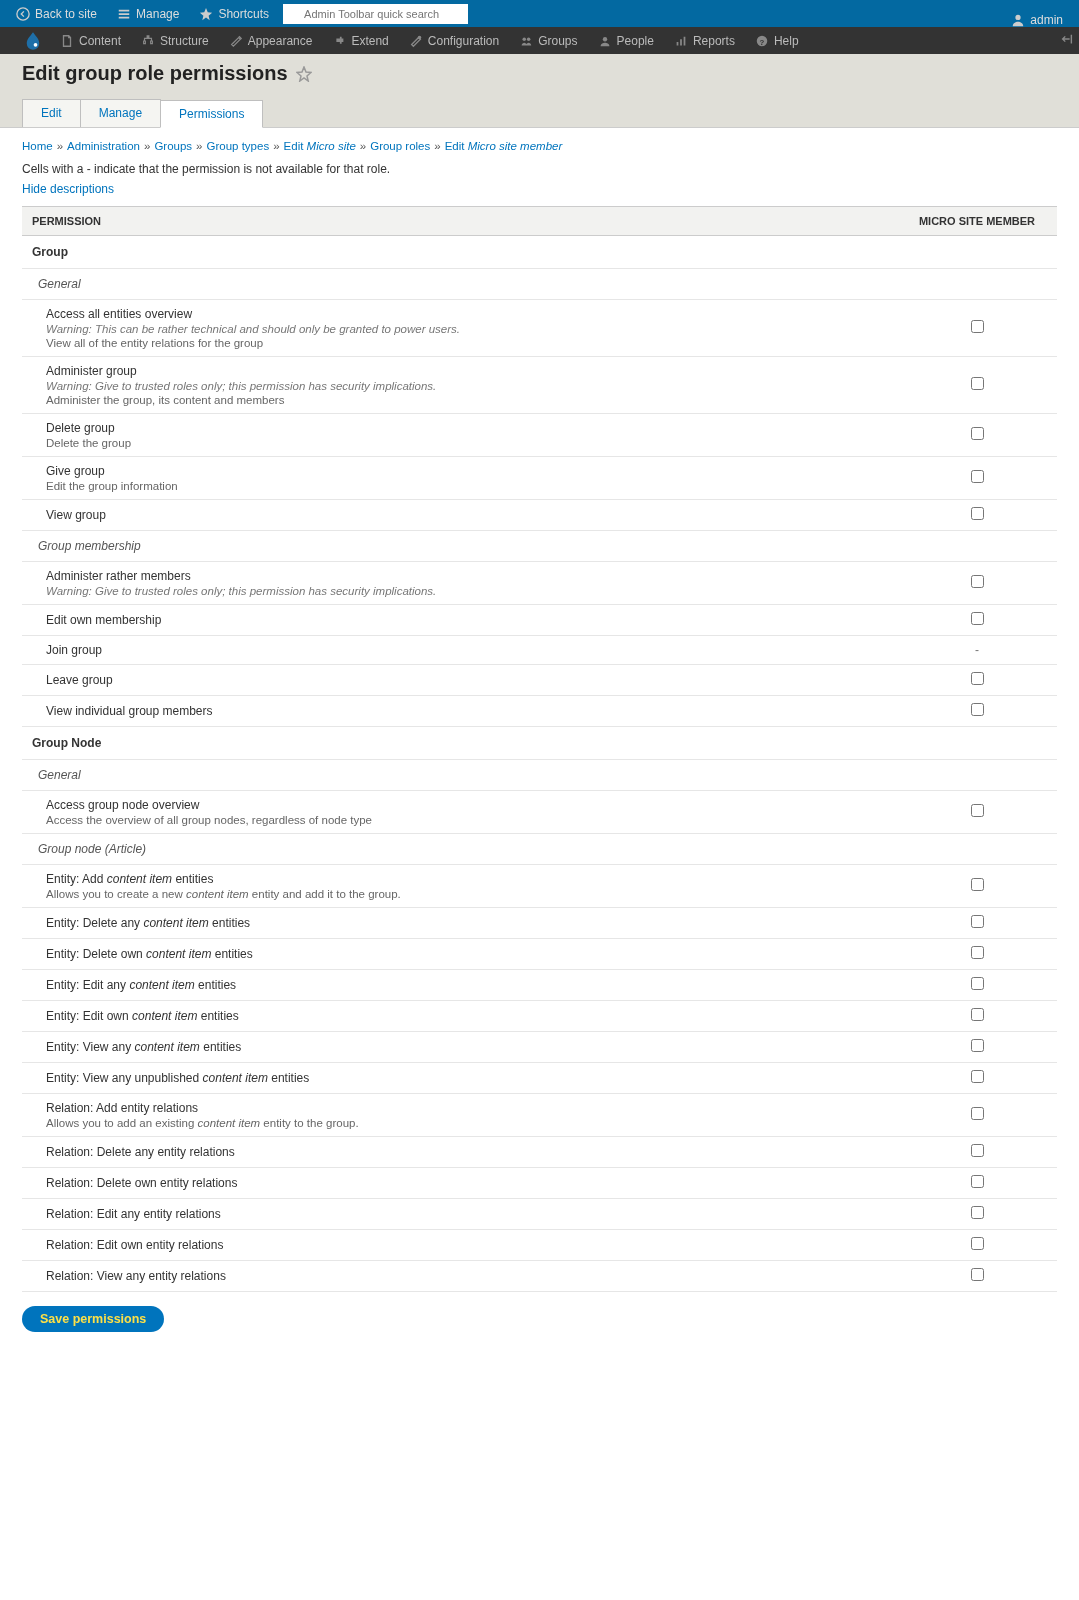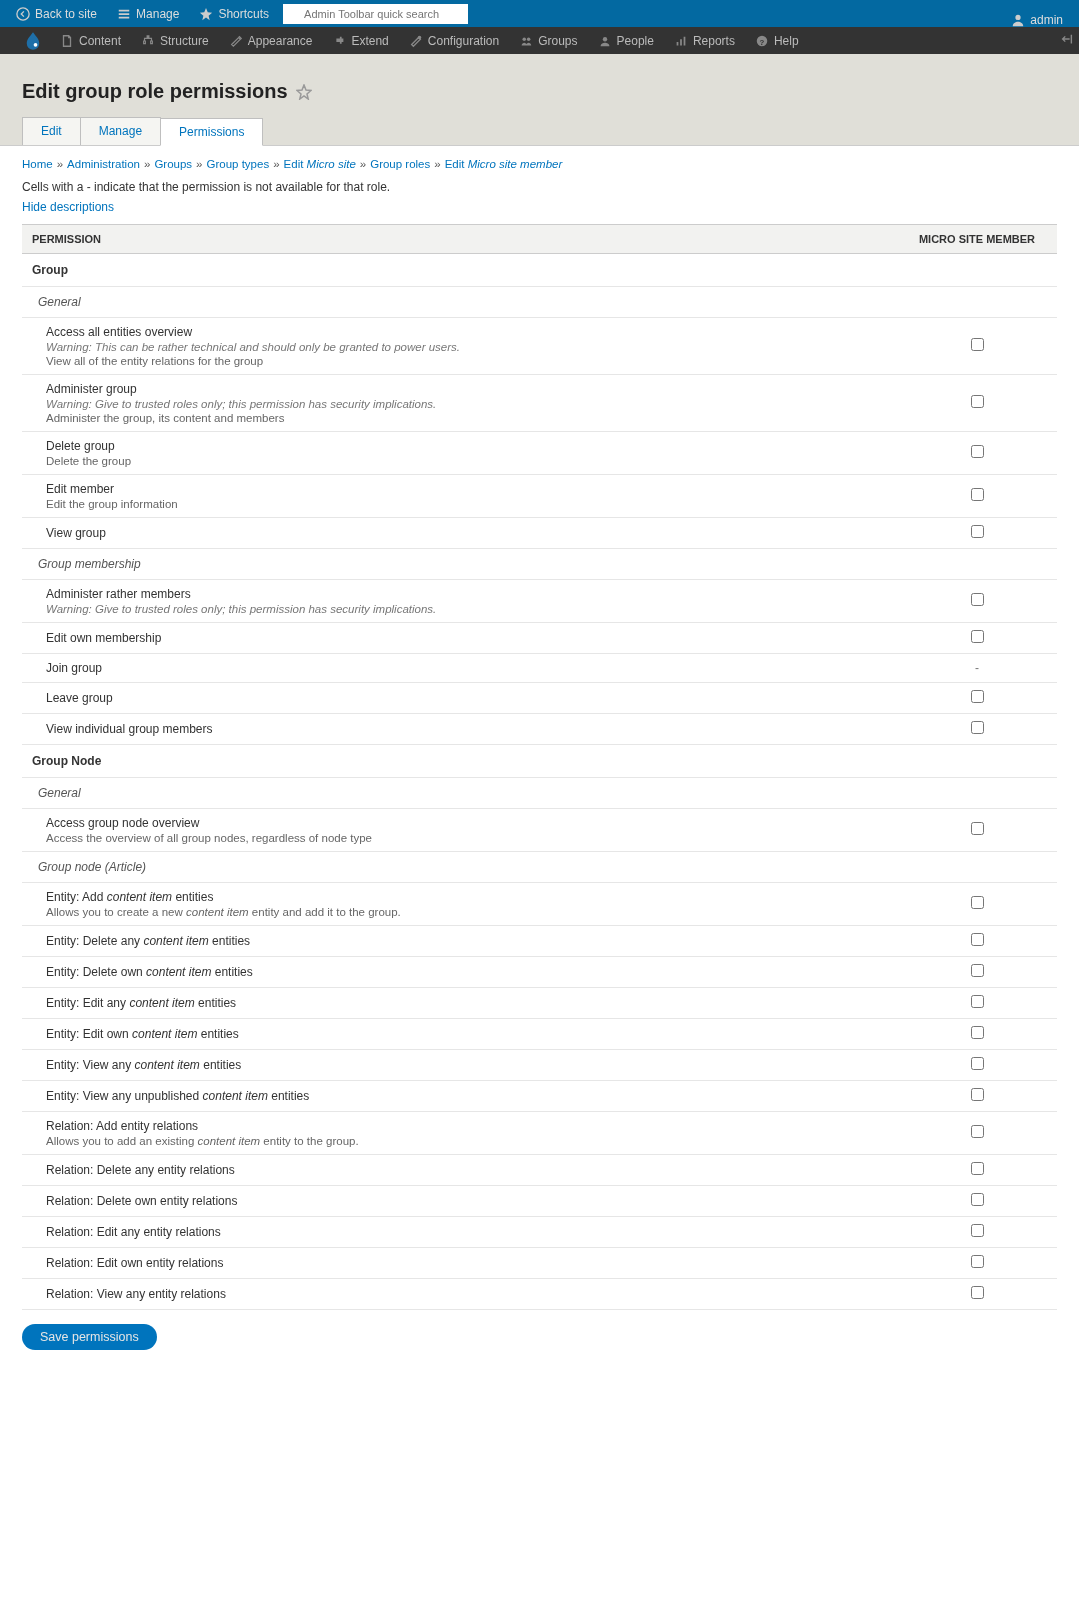--- a/index.html
+++ b/index.html
@@ -15,21 +15,21 @@
 
   
   .toolbar-admin { background: #333; color: #bbb; display: flex; align-items: center; height: 27px; padding-left: 16px; }
   .toolbar-admin .druplicon { width: 34px; height: 27px; display: flex; align-items: center; justify-content:center; background: #333; }
   .toolbar-admin .aitem { display: flex; align-items: center; gap: 5px; padding: 0 10px; height: 100%; font-size: 12px; cursor:pointer; color:#bbb; }
   .toolbar-admin .aitem svg { width:14px; height:14px; fill:#888; }
   .toolbar-admin .spacer { flex:1; }
   .toolbar-admin .collapse { width:24px; text-align:center; color:#888; }
 
   
-  .region-header { background: #e0dfd8; padding: 26px 22px 0 22px; border-bottom: 1px solid #ccc; }
+  .region-header { background: #e0dfd8; padding: 8px 22px 0 22px; border-bottom: 1px solid #ccc; }
   h1.page-title { font-size: 20px; font-weight: bold; color:#222; display:flex; align-items:center; gap:8px; }
   h1.page-title svg { width:16px; height:16px; fill:none; stroke:#999; stroke-width:1.5; }
 
   
   ul.tabs { list-style:none; display:flex; gap:0; margin-top:14px; }
   ul.tabs li { border:1px solid #bfbfbf; border-bottom:none; background:#f5f5f2; margin-right:-1px; }
   ul.tabs li a { display:block; padding:6px 18px; font-size:12px; color:#0074bd; text-decoration:none; }
   ul.tabs li.active { background:#fff; border-bottom:1px solid #fff; position:relative; top:1px; }
 
   
@@ -53,21 +53,21 @@
   table.perm tr.perm td.name { padding-left:24px; }
   table.perm .ptitle { color:#333; font-size:12px; }
   table.perm .ptitle em { font-style: italic; }
   table.perm .pwarn { display:block; font-style:italic; color:#777; font-size:11.5px; margin-top:2px; }
   table.perm .pdesc { display:block; color:#666; font-size:11.5px; margin-top:2px; }
   table.perm .dash { color:#777; }
   table.perm input[type=checkbox] { width:13px; height:13px; }
 
   
   .actions { margin-top:14px; }
-  button.primary { background:#0074bd; color:#e5e5e5; border:none; border-radius:14px; padding:6px 18px; font-size:12.5px; font-weight:normal; cursor:pointer; }
+  button.primary { background:#0074bd; color:#fde047; border:none; border-radius:14px; padding:6px 18px; font-size:12.5px; font-weight:bold; cursor:pointer; }
 </style>
 </head>
 <body>
 
 <div class="toolbar-top">
   <div class="titem">
     <svg viewBox="0 0 16 16">
         <circle cx="8" cy="8" r="7" fill="none" stroke="#ccc" stroke-width="1.5"></circle>
         <path d="M9 5 L6 8 L9 11" fill="none" stroke="#ccc" stroke-width="1.5"></path>
       </svg>
@@ -219,21 +219,21 @@
         </tr>
         <tr class="perm">
           <td class="name"><span class="ptitle">Administer group</span><span class="pwarn">Warning: Give to trusted roles only; this permission has security implications.</span><span class="pdesc">Administer the group, its content and members</span></td>
           <td class="cb"><input type="checkbox" style=""></td>
         </tr>
         <tr class="perm">
           <td class="name"><span class="ptitle">Delete group</span><span class="pdesc">Delete the group</span></td>
           <td class="cb"><input type="checkbox" style=""></td>
         </tr>
         <tr class="perm">
-          <td class="name"><span class="ptitle">Edit member</span><span class="pdesc">Edit the group information</span></td>
+          <td class="name"><span class="ptitle">Give group</span><span class="pdesc">Edit the group information</span></td>
           <td class="cb"><input type="checkbox" style=""></td>
         </tr>
         <tr class="perm">
           <td class="name"><span class="ptitle">View group</span></td>
           <td class="cb"><input type="checkbox" style=""></td>
         </tr>
         <tr class="section">
           <td colspan="2">Group membership</td>
         </tr>
         <tr class="perm">

